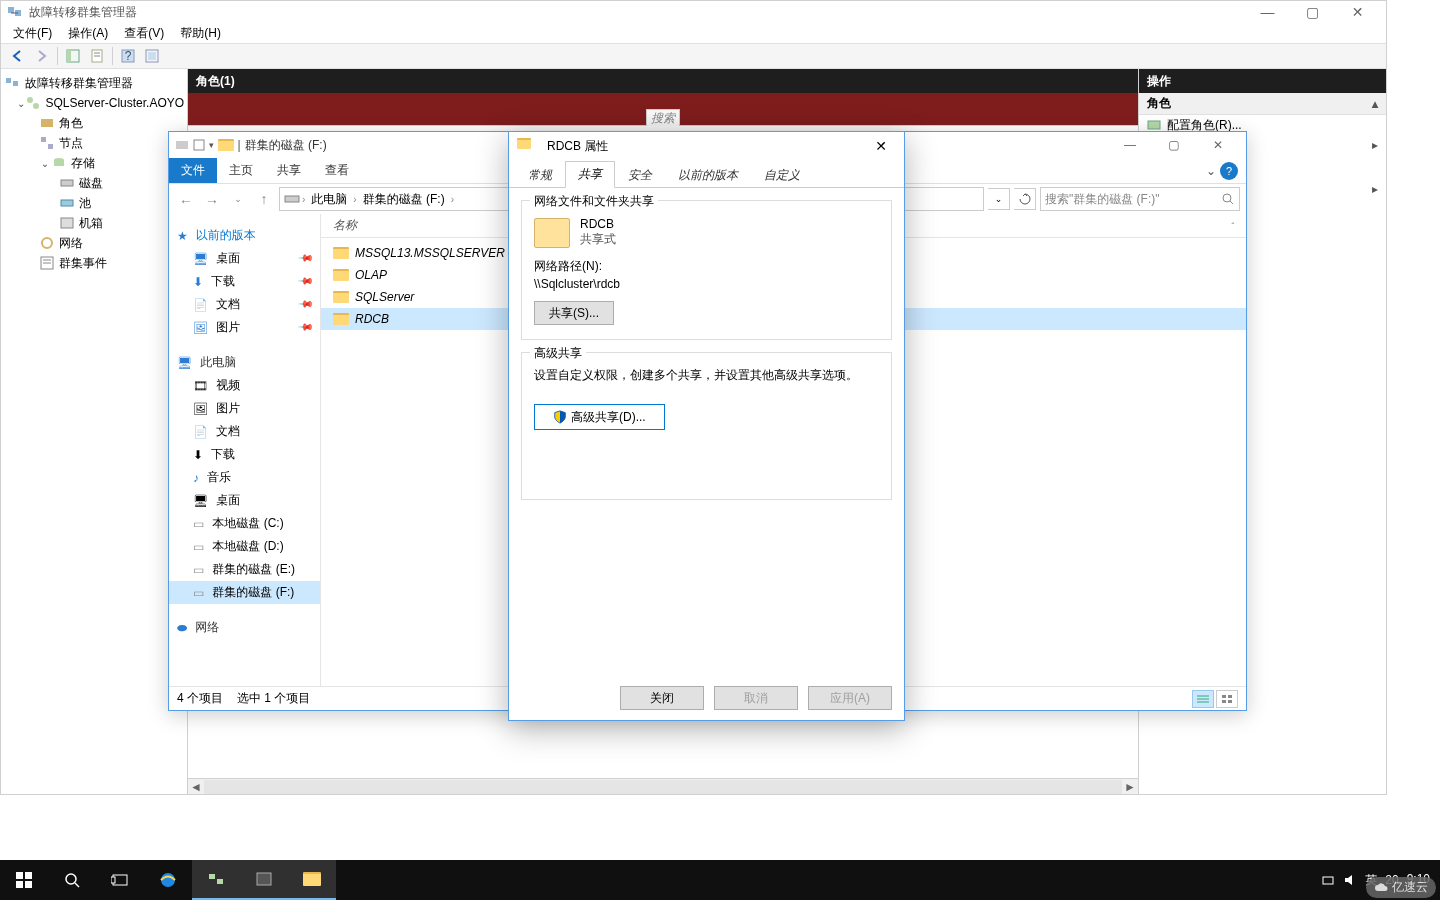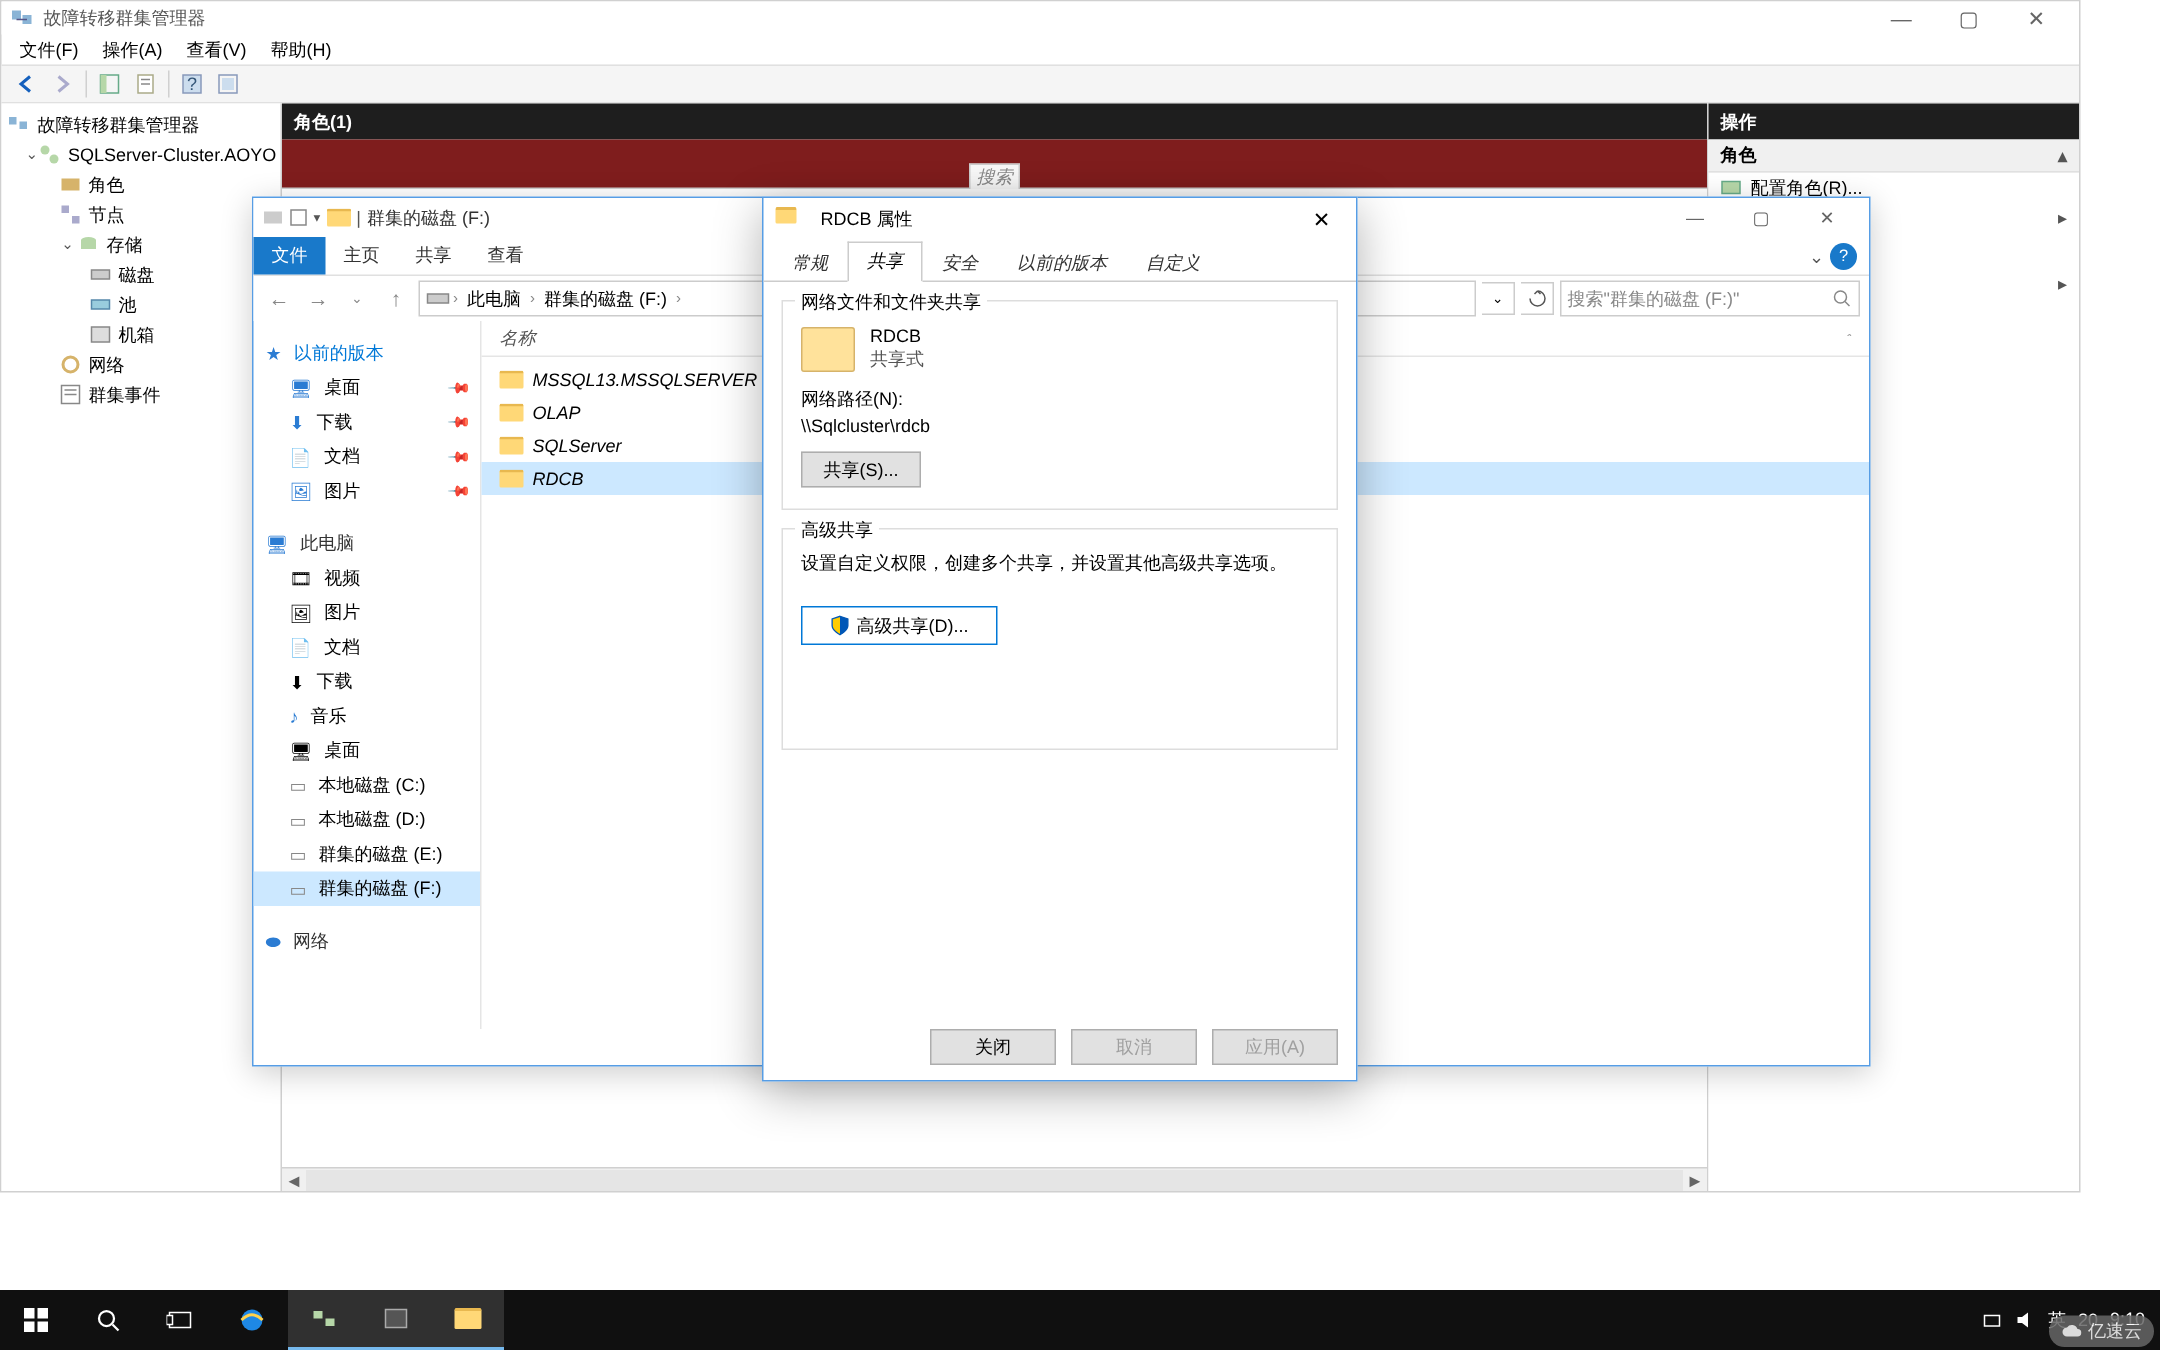--- a/index.html
+++ b/index.html
@@ -502,20 +502,41 @@
             <span class="folder-glyph"></span>
             <span>SQLServer</span>
           </div>
         <div class="file-row selected">
             <span class="folder-glyph"></span>
             <span>RDCB</span>
           </div>
       </div>
     </div>
   </div>
+  <div class="explorer-status">
+    <span>4 个项目</span>
+    <span>选中 1 个项目</span>
+    <div class="status-views">
+      <div class="view-btn active">
+          <svg width="12" height="10">
+            <line x1="0" y1="2" x2="12" y2="2" stroke="#3a7"></line>
+            <line x1="0" y1="5" x2="12" y2="5" stroke="#3a7"></line>
+            <line x1="0" y1="8" x2="12" y2="8" stroke="#3a7"></line>
+          </svg>
+        </div>
+      <div class="view-btn">
+          <svg width="12" height="10">
+            <rect x="1" y="1" width="4" height="3" fill="#888"></rect>
+            <rect x="7" y="1" width="4" height="3" fill="#888"></rect>
+            <rect x="1" y="6" width="4" height="3" fill="#888"></rect>
+            <rect x="7" y="6" width="4" height="3" fill="#888"></rect>
+          </svg>
+        </div>
+    </div>
+  </div>
 </div>
 
 <div class="props-dialog">
   <div class="props-title">
     <div class="ptxt">
       <span class="folder-glyph" style="width:14px;height:11px;"></span>
       <span>RDCB 属性</span>
     </div>
     <div class="props-close">✕</div>
   </div>

